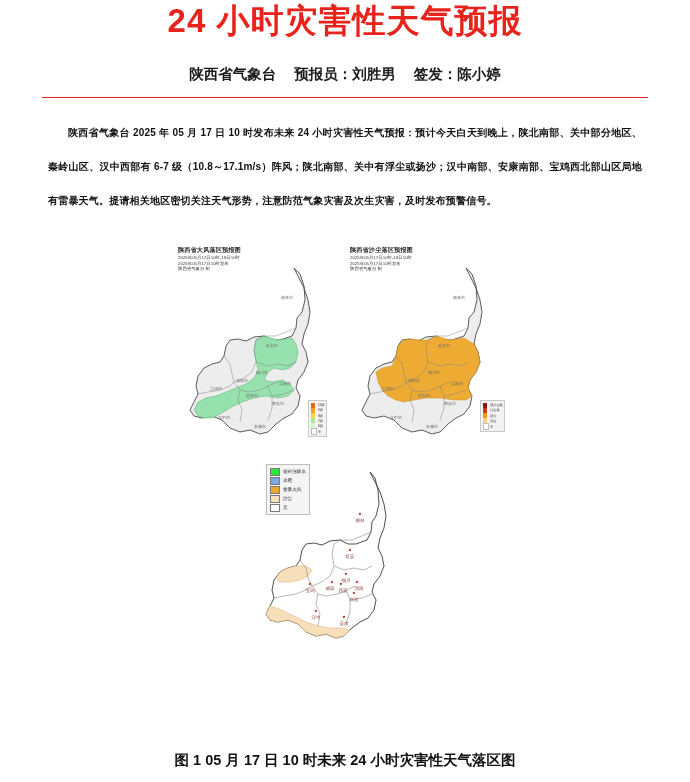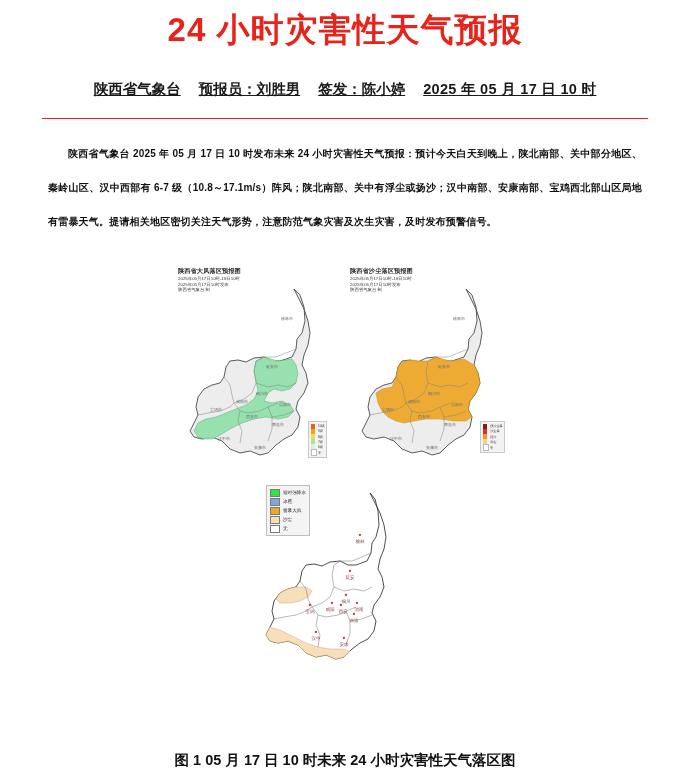--- a/index.html
+++ b/index.html
@@ -15,41 +15,40 @@
     overflow: hidden;
   }
 
   
   .title {
     text-align: center;
     color: #e8231b;
     font-size: 33px;
     font-weight: bold;
     letter-spacing: 1px;
-    padding-top: 9px;
     line-height: 1.25;
     white-space: nowrap;
   }
 
   
   .meta-wrap {
     margin: 16px 42px 0 42px;
     border-bottom: 1.6px solid #e8231b;
     padding-bottom: 5px;
   }
   .meta-line {
     display: flex;
     justify-content: center;
     align-items: baseline;
     font-size: 14.5px;
     color: #1a1a1a;
     font-weight: bold;
     white-space: nowrap;
   }
-  .meta-line > span { margin: 14px 9px; text-decoration: underline; }
+  .meta-line > span { margin: 8px 9px; }
   .meta-date { letter-spacing: 0.3px; }
 
   
   .body-text {
     margin: 18px 48px 0 48px;
     font-size: 10px;
     line-height: 34px;
     color: #111;
     font-weight: bold;
     text-align: justify;
@@ -160,21 +159,20 @@
 </head>
 <body>
 
 <div class="title">24 小时灾害性天气预报</div>
 
 <div class="meta-wrap">
   <div class="meta-line">
     <span>陕西省气象台</span>
     <span>预报员：刘胜男</span>
     <span>签发：陈小婷</span>
-    <span class="meta-date">2025 年 05 月 17 日 10 时</span>
   </div>
 </div>
 
 <div class="body-text">陕西省气象台 2025 年 05 月 17 日 10 时发布未来 24 小时灾害性天气预报：预计今天白天到晚上，陕北南部、关中部分地区、秦岭山区、汉中西部有 6-7 级（10.8～17.1m/s）阵风；陕北南部、关中有浮尘或扬沙；汉中南部、安康南部、宝鸡西北部山区局地有雷暴天气。提请相关地区密切关注天气形势，注意防范气象灾害及次生灾害，及时发布预警信号。</div>
 
 <div class="figure">
 
   <div class="map-panel panel-wind">
     <div class="map-head">
       <span class="mh-title">陕西省大风落区预报图</span>

